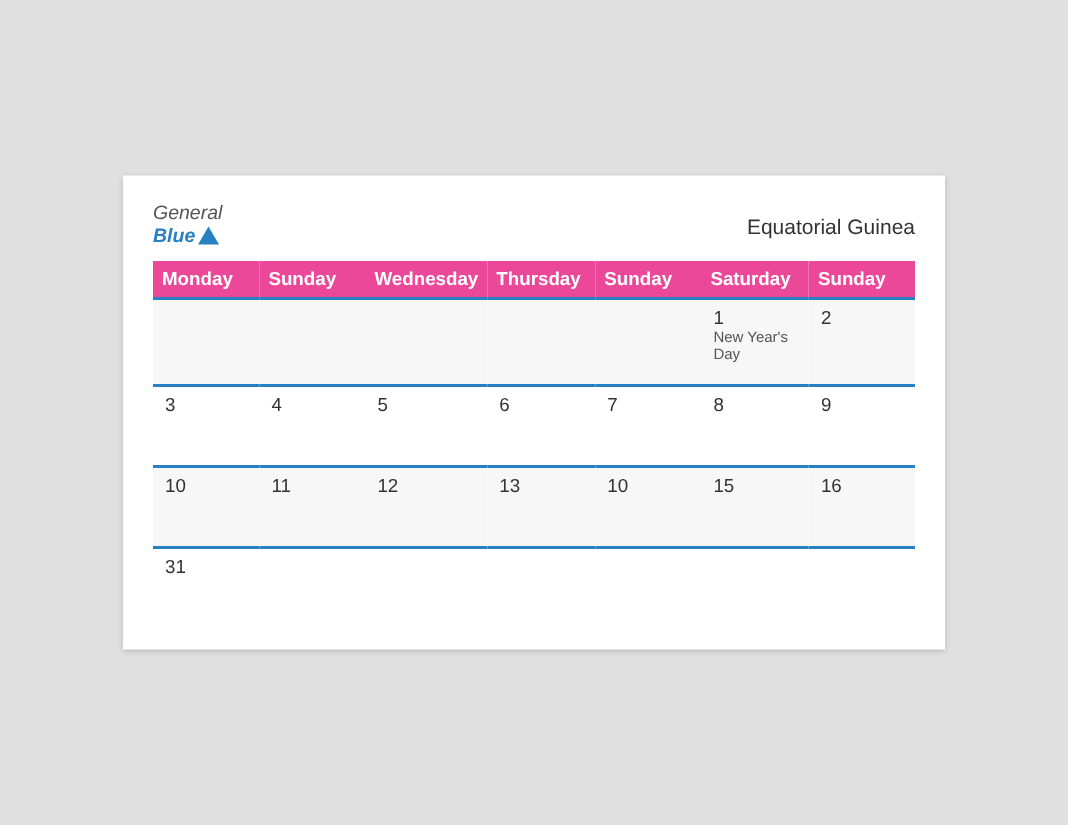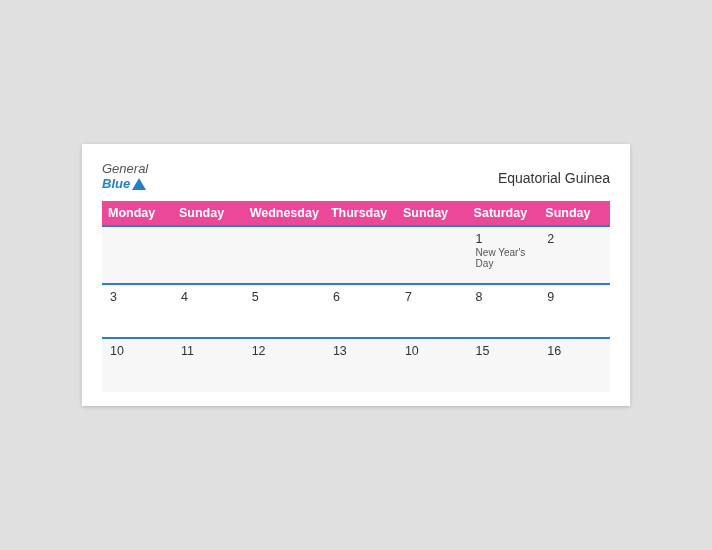--- a/index.html
+++ b/index.html
@@ -197,15 +197,26 @@
           <td>
             <span class="day-num">10</span>
           </td>
           <td>
             <span class="day-num">15</span>
           </td>
           <td>
             <span class="day-num">16</span>
           </td>
         </tr>
+        <tr class="last-row">
+          <td>
+            <span class="day-num">31</span>
+          </td>
+          <td></td>
+          <td></td>
+          <td></td>
+          <td></td>
+          <td></td>
+          <td></td>
+        </tr>
       </tbody>
   </table>
 </div>
 
 </body></html>

